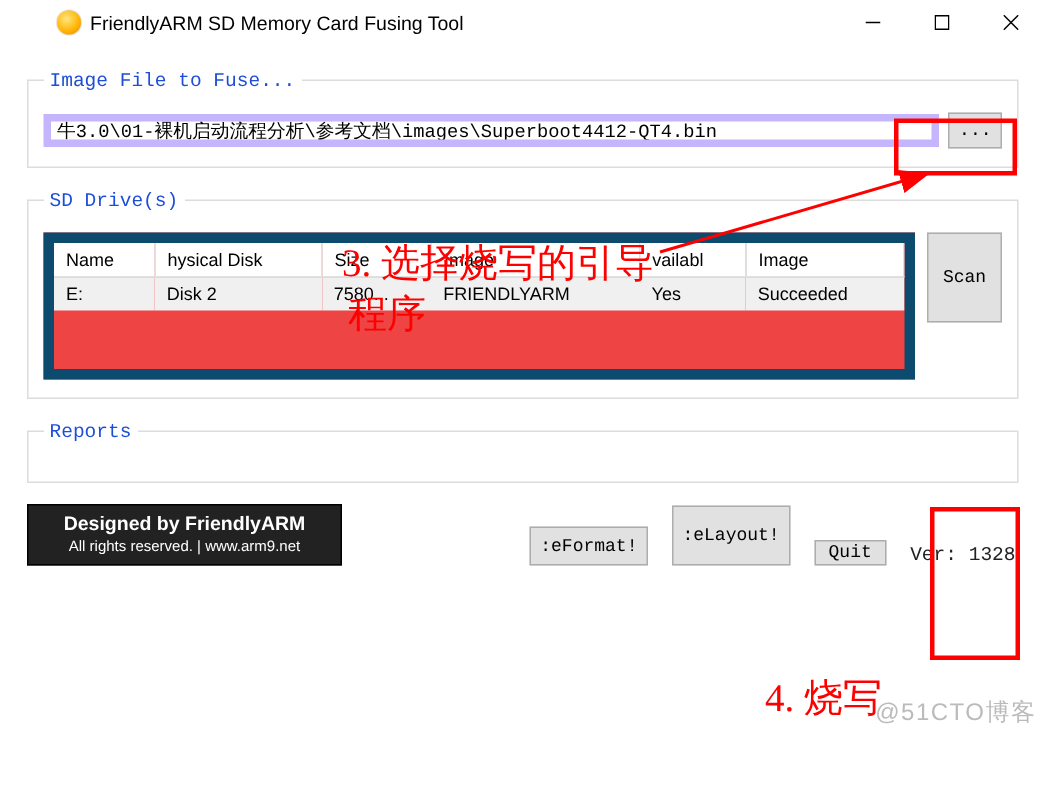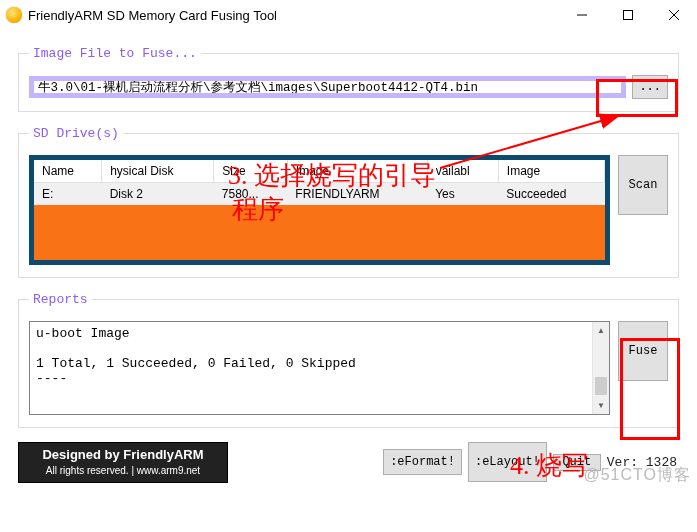--- a/index.html
+++ b/index.html
@@ -13,20 +13,21 @@
     overflow: hidden;
     position: relative;
   }
   .titlebar {
     height: 30px;
     display: flex;
     align-items: center;
     padding-left: 6px;
     font-size: 13px;
     color: #000;
+    margin-left: 32px;
   }
   .titlebar .icon {
     width: 16px; height: 16px;
     margin-right: 6px;
     border-radius: 50%;
     background: radial-gradient(circle at 40% 35%, #ffe680 0%, #ffb300 60%, #e08600 100%);
     box-shadow: 0 0 1px #a06000;
   }
   .winbtns {
     margin-left: auto;
@@ -48,21 +49,21 @@
   }
   fieldset.group {
     border: 1px solid #dcdcdc;
     margin: 10px 0 14px 0;
     padding: 14px 10px 12px 10px;
     position: relative;
   }
   fieldset.group > legend {
     font-family: Consolas, "Courier New", monospace;
     font-size: 13px;
-    color: #8b5cf6;
+    color: #1d4ed8;
     padding: 0 4px;
   }
   .filerow {
     display: flex;
     align-items: center;
     gap: 6px;
   }
   input.textbox {
     flex: 1;
     height: 22px;
@@ -90,23 +91,23 @@
     align-items: center;
     justify-content: center;
   }
   .sdrow {
     display: flex;
     gap: 8px;
     align-items: flex-start;
   }
   .drivelist {
     flex: 1;
-    border: 5px solid #0c4a6e;
-    height: 110px;
-    background: #f97316;
+    border: 7px solid #0c4a6e;
+    height: 98px;
+    background: #ef4444;
     overflow: hidden;
   }
   .drivelist table {
     border-collapse: collapse;
     width: 100%;
     font-family: "Segoe UI", Tahoma, sans-serif;
     font-size: 12px;
   }
   .drivelist th {
     text-align: left;
@@ -162,22 +163,22 @@
   }
   .reports .scrollbar .track { flex: 1; position: relative; }
   .reports .scrollbar .thumb {
     position: absolute;
     left: 2px; right: 2px;
     bottom: 2px; height: 18px;
     background: #cdcdcd;
   }
   .bottombar {
     display: flex;
-    align-items: center;
-    gap: 6px;
+    align-items: flex-end;
+    gap: 16px;
     margin-top: 14px;
   }
   .banner {
     background: #222;
     color: #fff;
     text-align: center;
     padding: 4px 10px 5px 10px;
     line-height: 1.3;
     border: 1px solid #000;
     min-width: 210px;
@@ -278,36 +279,20 @@
             </tr>
           </tbody>
         </table>
       </div>
       <button class="btn big">Scan</button>
     </div>
   </fieldset>
 
   <fieldset class="group">
     <legend>Reports</legend>
-    <div class="reprow">
-      <div class="reports">
-        <div class="text">u-boot Image
-
-1 Total, 1 Succeeded, 0 Failed, 0 Skipped
-----</div>
-        <div class="scrollbar">
-          <div class="arrow">▲</div>
-          <div class="track">
-            <div class="thumb"></div>
-          </div>
-          <div class="arrow">▼</div>
-        </div>
-      </div>
-      <button class="btn big">Fuse</button>
-    </div>
   </fieldset>
 
   <div class="bottombar">
     <div class="banner">
       <div class="l1">Designed by FriendlyARM</div>
       <div class="l2">All rights reserved. | www.arm9.net</div>
     </div>
     <div class="spacer"></div>
     <button class="btn" style="height:26px">:eFormat!</button>
     <button class="btn" style="height:40px">:eLayout!</button>

